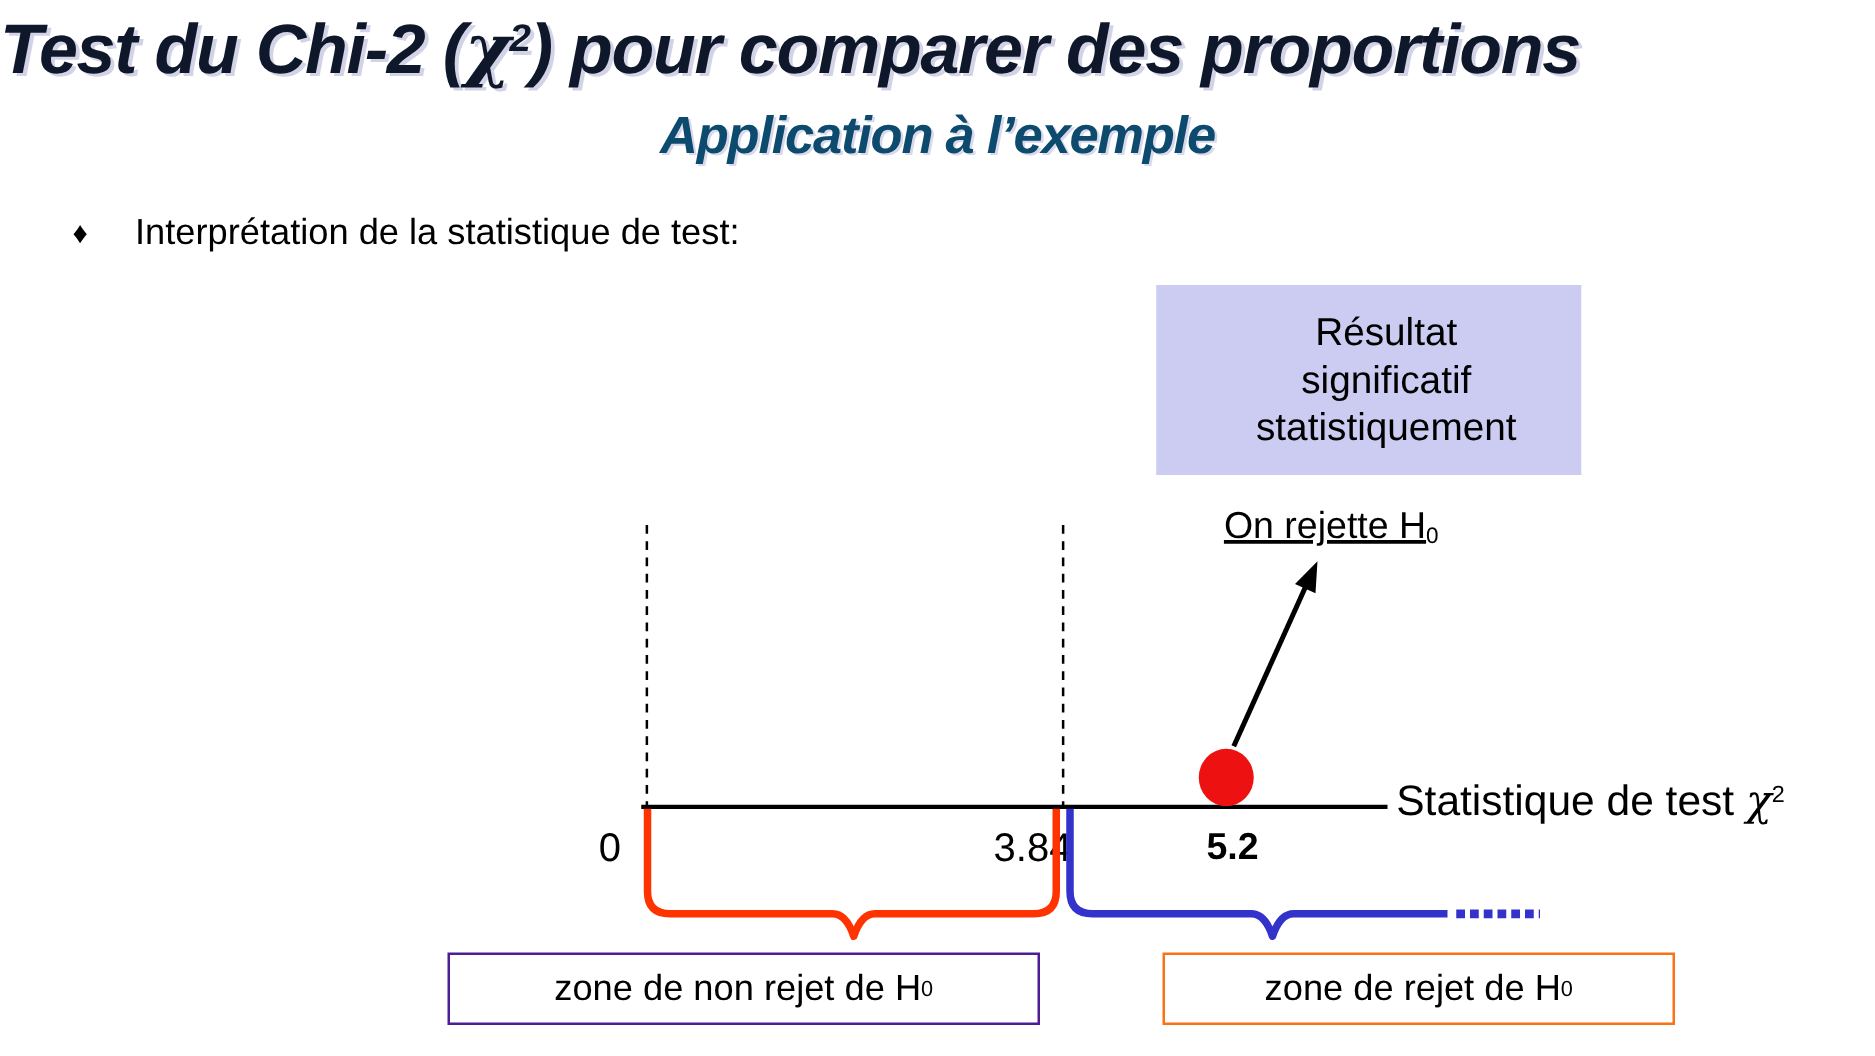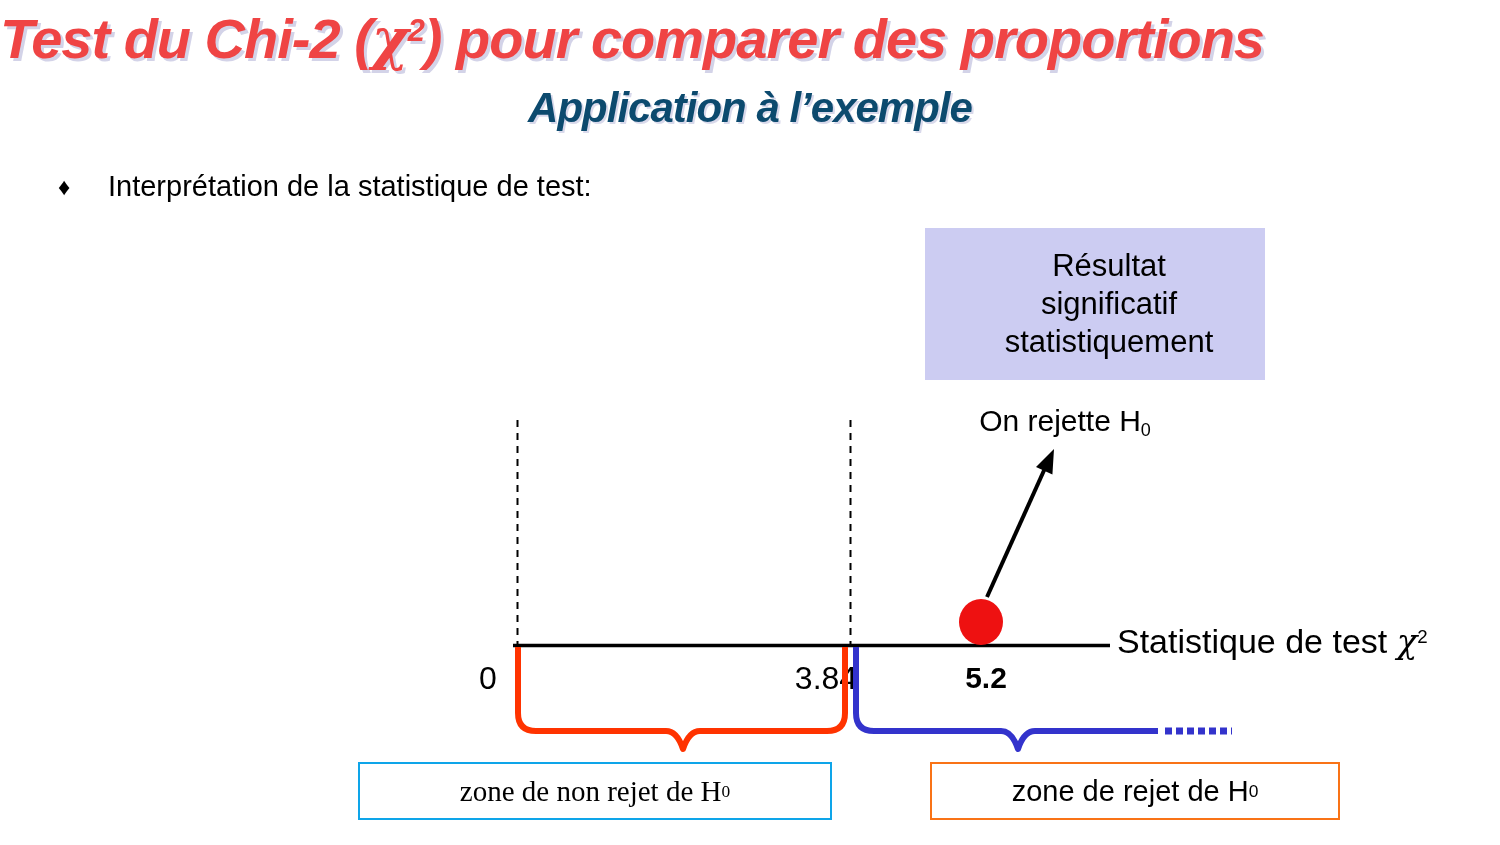--- a/index.html
+++ b/index.html
@@ -3,21 +3,21 @@
 <meta charset="utf-8">
 <style>
   html,body{margin:0;padding:0;background:#fff;}
   #slide{
     position:relative;width:1500px;height:845px;background:#ffffff;
     font-family:"Liberation Sans","DejaVu Sans",sans-serif;color:#000;overflow:hidden;
   }
   
   .title{
     position:absolute;top:8px;left:0;width:1232px;text-align:center;
-    font-size:56px;font-weight:bold;font-style:italic;color:#ef4444;
+    font-size:56px;font-weight:bold;font-style:italic;color:#0f172a;
     letter-spacing:-1px;line-height:1.1;
     text-shadow:3px 3px 0 rgba(130,130,190,0.35);
     white-space:nowrap;
   }
   .subtitle{
     position:absolute;top:84px;left:0;width:1500px;text-align:center;
     font-size:42px;font-weight:bold;font-style:italic;color:#0c4a6e;
     letter-spacing:-1px;text-shadow:2px 2px 0 rgba(130,130,190,0.3);
     white-space:nowrap;
   }
@@ -30,37 +30,37 @@
   .bullet-marker{position:absolute;left:0;top:3px;font-size:24px;}
   .bullet-text{position:absolute;left:50px;top:0;white-space:nowrap;}
   
   .result-box{
     position:absolute;left:925px;top:228px;width:312px;height:152px;
     background:#CCCCF2;display:flex;flex-direction:column;justify-content:center;
     align-items:center;text-align:center;font-size:31px;line-height:38px;padding-left:28px;
   }
   .reject-note{
     position:absolute;left:930px;top:404px;width:270px;text-align:center;
-    font-size:30px;white-space:nowrap;
+    font-size:30px;white-space:nowrap;text-decoration:underline;
   }
   .axis-label{
     position:absolute;left:1117px;top:621px;font-size:34px;white-space:nowrap;
   }
   .tick-label{position:absolute;font-size:32px;text-align:center;}
   .tick-zero{left:470px;top:660px;width:36px;}
   .tick-critical{left:780px;top:660px;width:92px;}
   .observed-label{
     position:absolute;left:948px;top:661px;width:76px;text-align:center;
     font-size:30px;font-weight:bold;color:#000000;
   }
   .zone-box{
     position:absolute;top:762px;height:54px;display:flex;align-items:center;
     justify-content:center;font-size:29px;background:#fff;white-space:nowrap;
   }
-  .zone-left{left:358px;width:470px;border:2px solid #0ea5e9;font-family:Liberation Serif, serif;}
+  .zone-left{left:358px;width:470px;border:2px solid #4c1d95;}
   .zone-right{left:930px;width:406px;border:2px solid #f97316;}
   
   .canvas{position:absolute;left:0;top:0;width:1500px;height:845px;pointer-events:none;}
 </style>
 </head>
 <body>
 
 <div id="slide">
 
   <div class="title"><span>Test du Chi-2 (</span><span class="chi">χ</span><span class="sup">2</span><span>) pour comparer des proportions</span></div>

